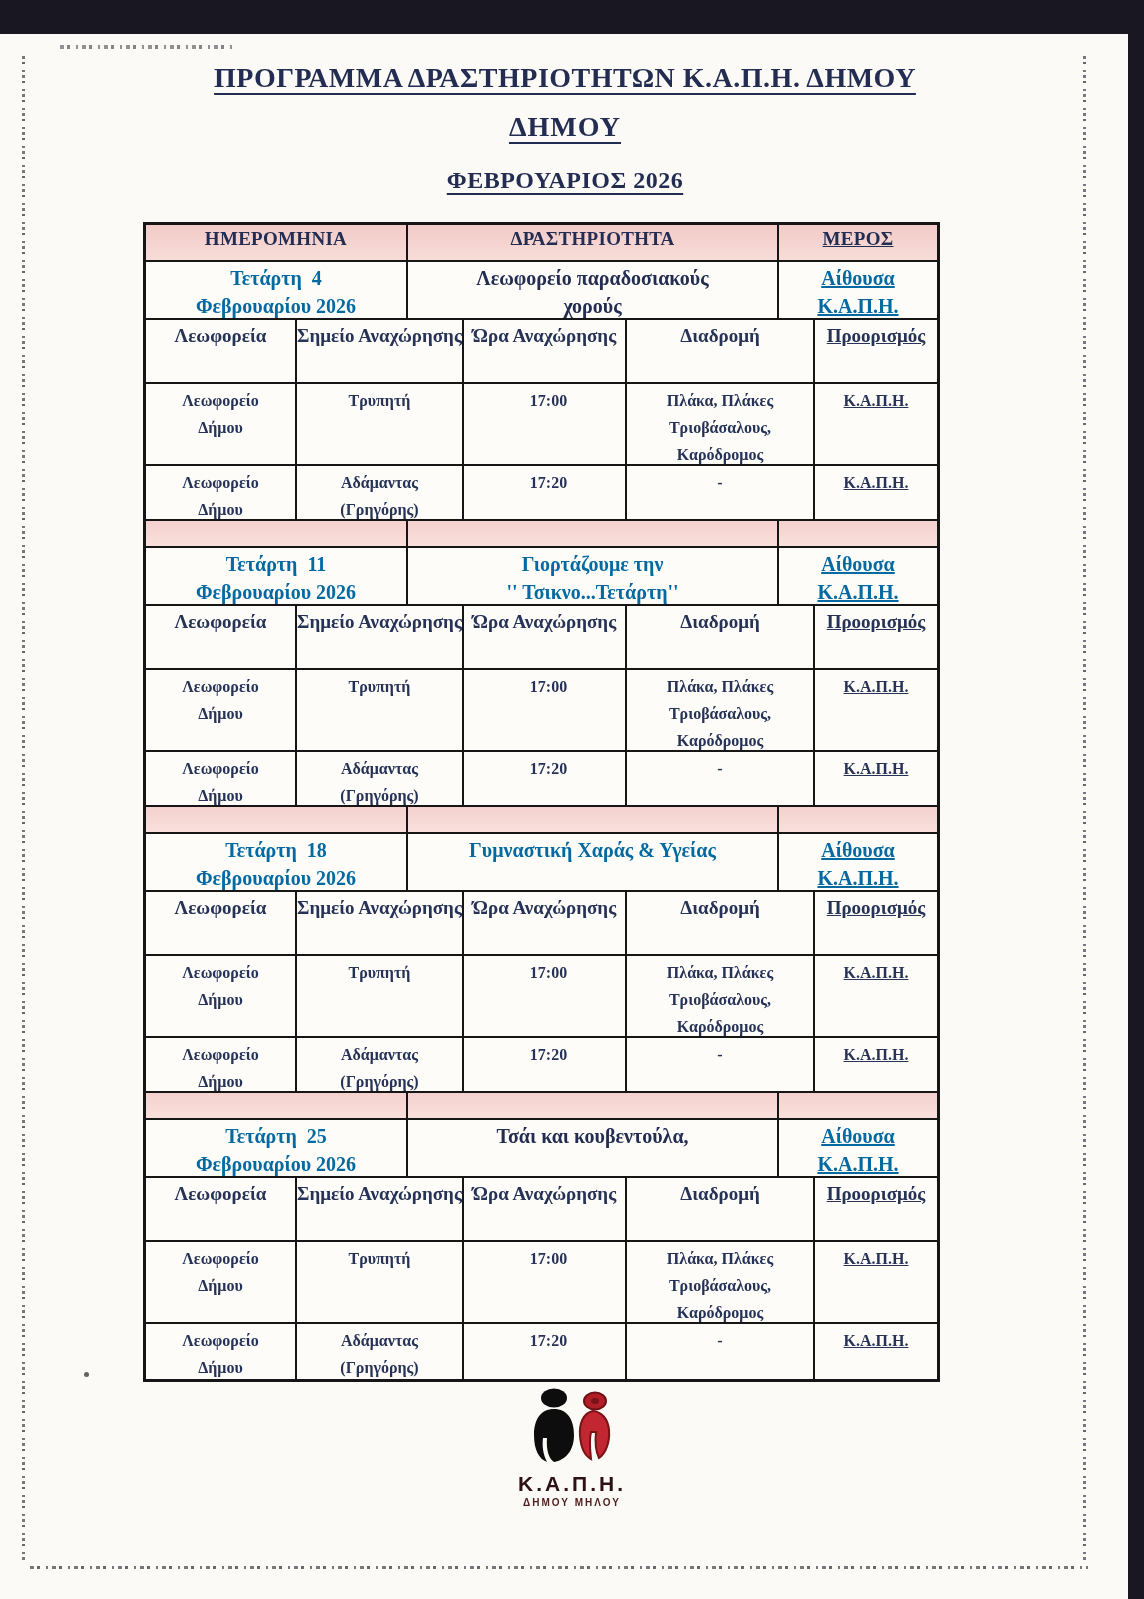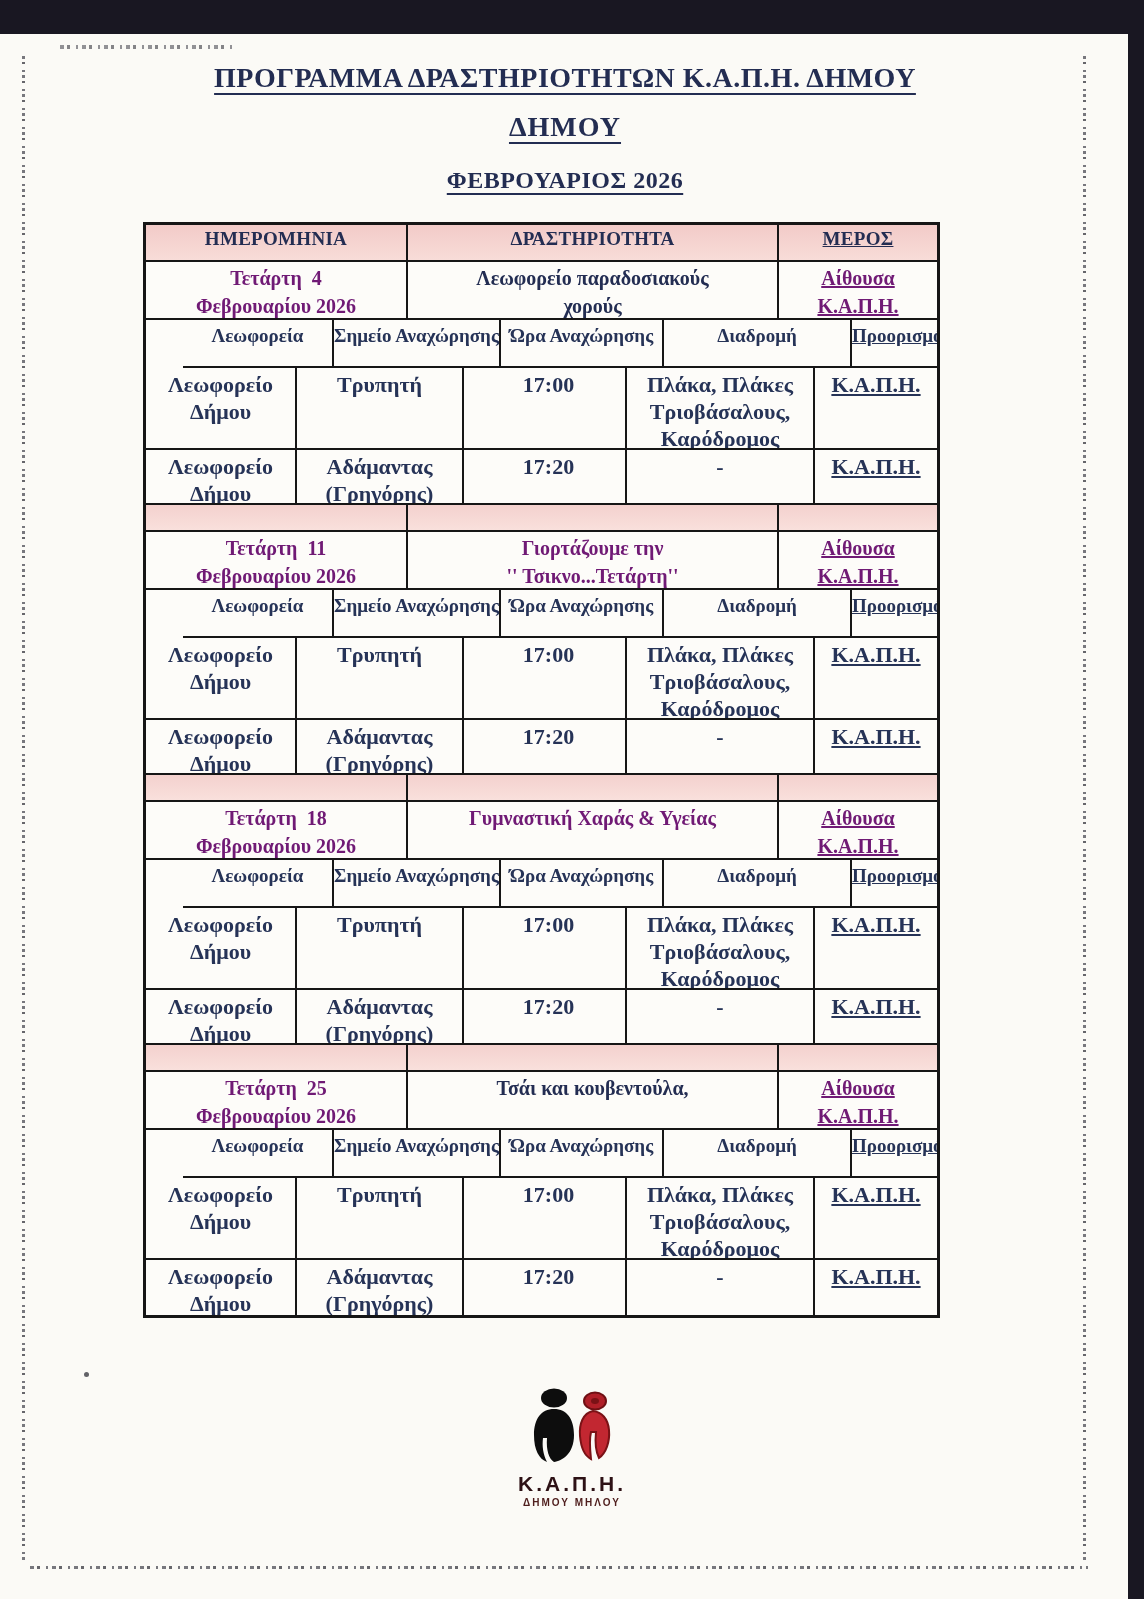--- a/index.html
+++ b/index.html
@@ -51,27 +51,27 @@
   .r5 { grid-template-columns:151px 167px 163px 188px auto; }
   .c {
     border-right:2px solid #161616; text-align:center; white-space:pre-line;
     font-weight:bold; padding-top:2px; overflow:hidden;
   }
   .c:last-child { border-right:none;text-decoration:underline; }
   .hdr-row { height:37px; background:linear-gradient(to bottom,#f2cbc8,#f8dcd8); }
   .hdr-row .c { font-size:19px; color:#232d52; line-height:23px; letter-spacing:.3px; }
   .date-row { height:58px; }
   .date-row .c { font-size:20px; line-height:28px; }
-  .subhdr-row { height:48px;margin-left:37px; }
+  .subhdr-row { height:64px; }
   .subhdr-row .c { font-size:19px; line-height:28px; color:#263357; }
   .bus-row1 { height:82px; }
   .bus-row2 { height:55px; }
-  .bus-row1 .c, .bus-row2 .c { font-size:22px; line-height:27px; color:#263357; padding-top:3px; }
+  .bus-row1 .c, .bus-row2 .c { font-size:16px; line-height:27px; color:#263357; padding-top:3px; }
   .spacer-row { height:27px; background:linear-gradient(to bottom,#f4d1ce,#f9e0dc); }
-  .red { color:#701a75; }
+  .red { color:#0369a1; }
   .navy { color:#232d52; }
   .time { color:#1d2433;padding-left:8px; }
 
   
   .logo { position:absolute; left:497px; top:1388px; width:150px; text-align:center; }
   .logo-title { margin-top:2px; font-family:"Liberation Sans","DejaVu Sans",sans-serif; font-size:21px; font-weight:bold; letter-spacing:3px; color:#2d1115; }
   .logo-sub { margin-top:1px; font-family:Liberation Sans, sans-serif; font-size:10px; font-weight:bold; letter-spacing:2px; color:#4e1d1c; }
 </style>
 </head>
 <body>

